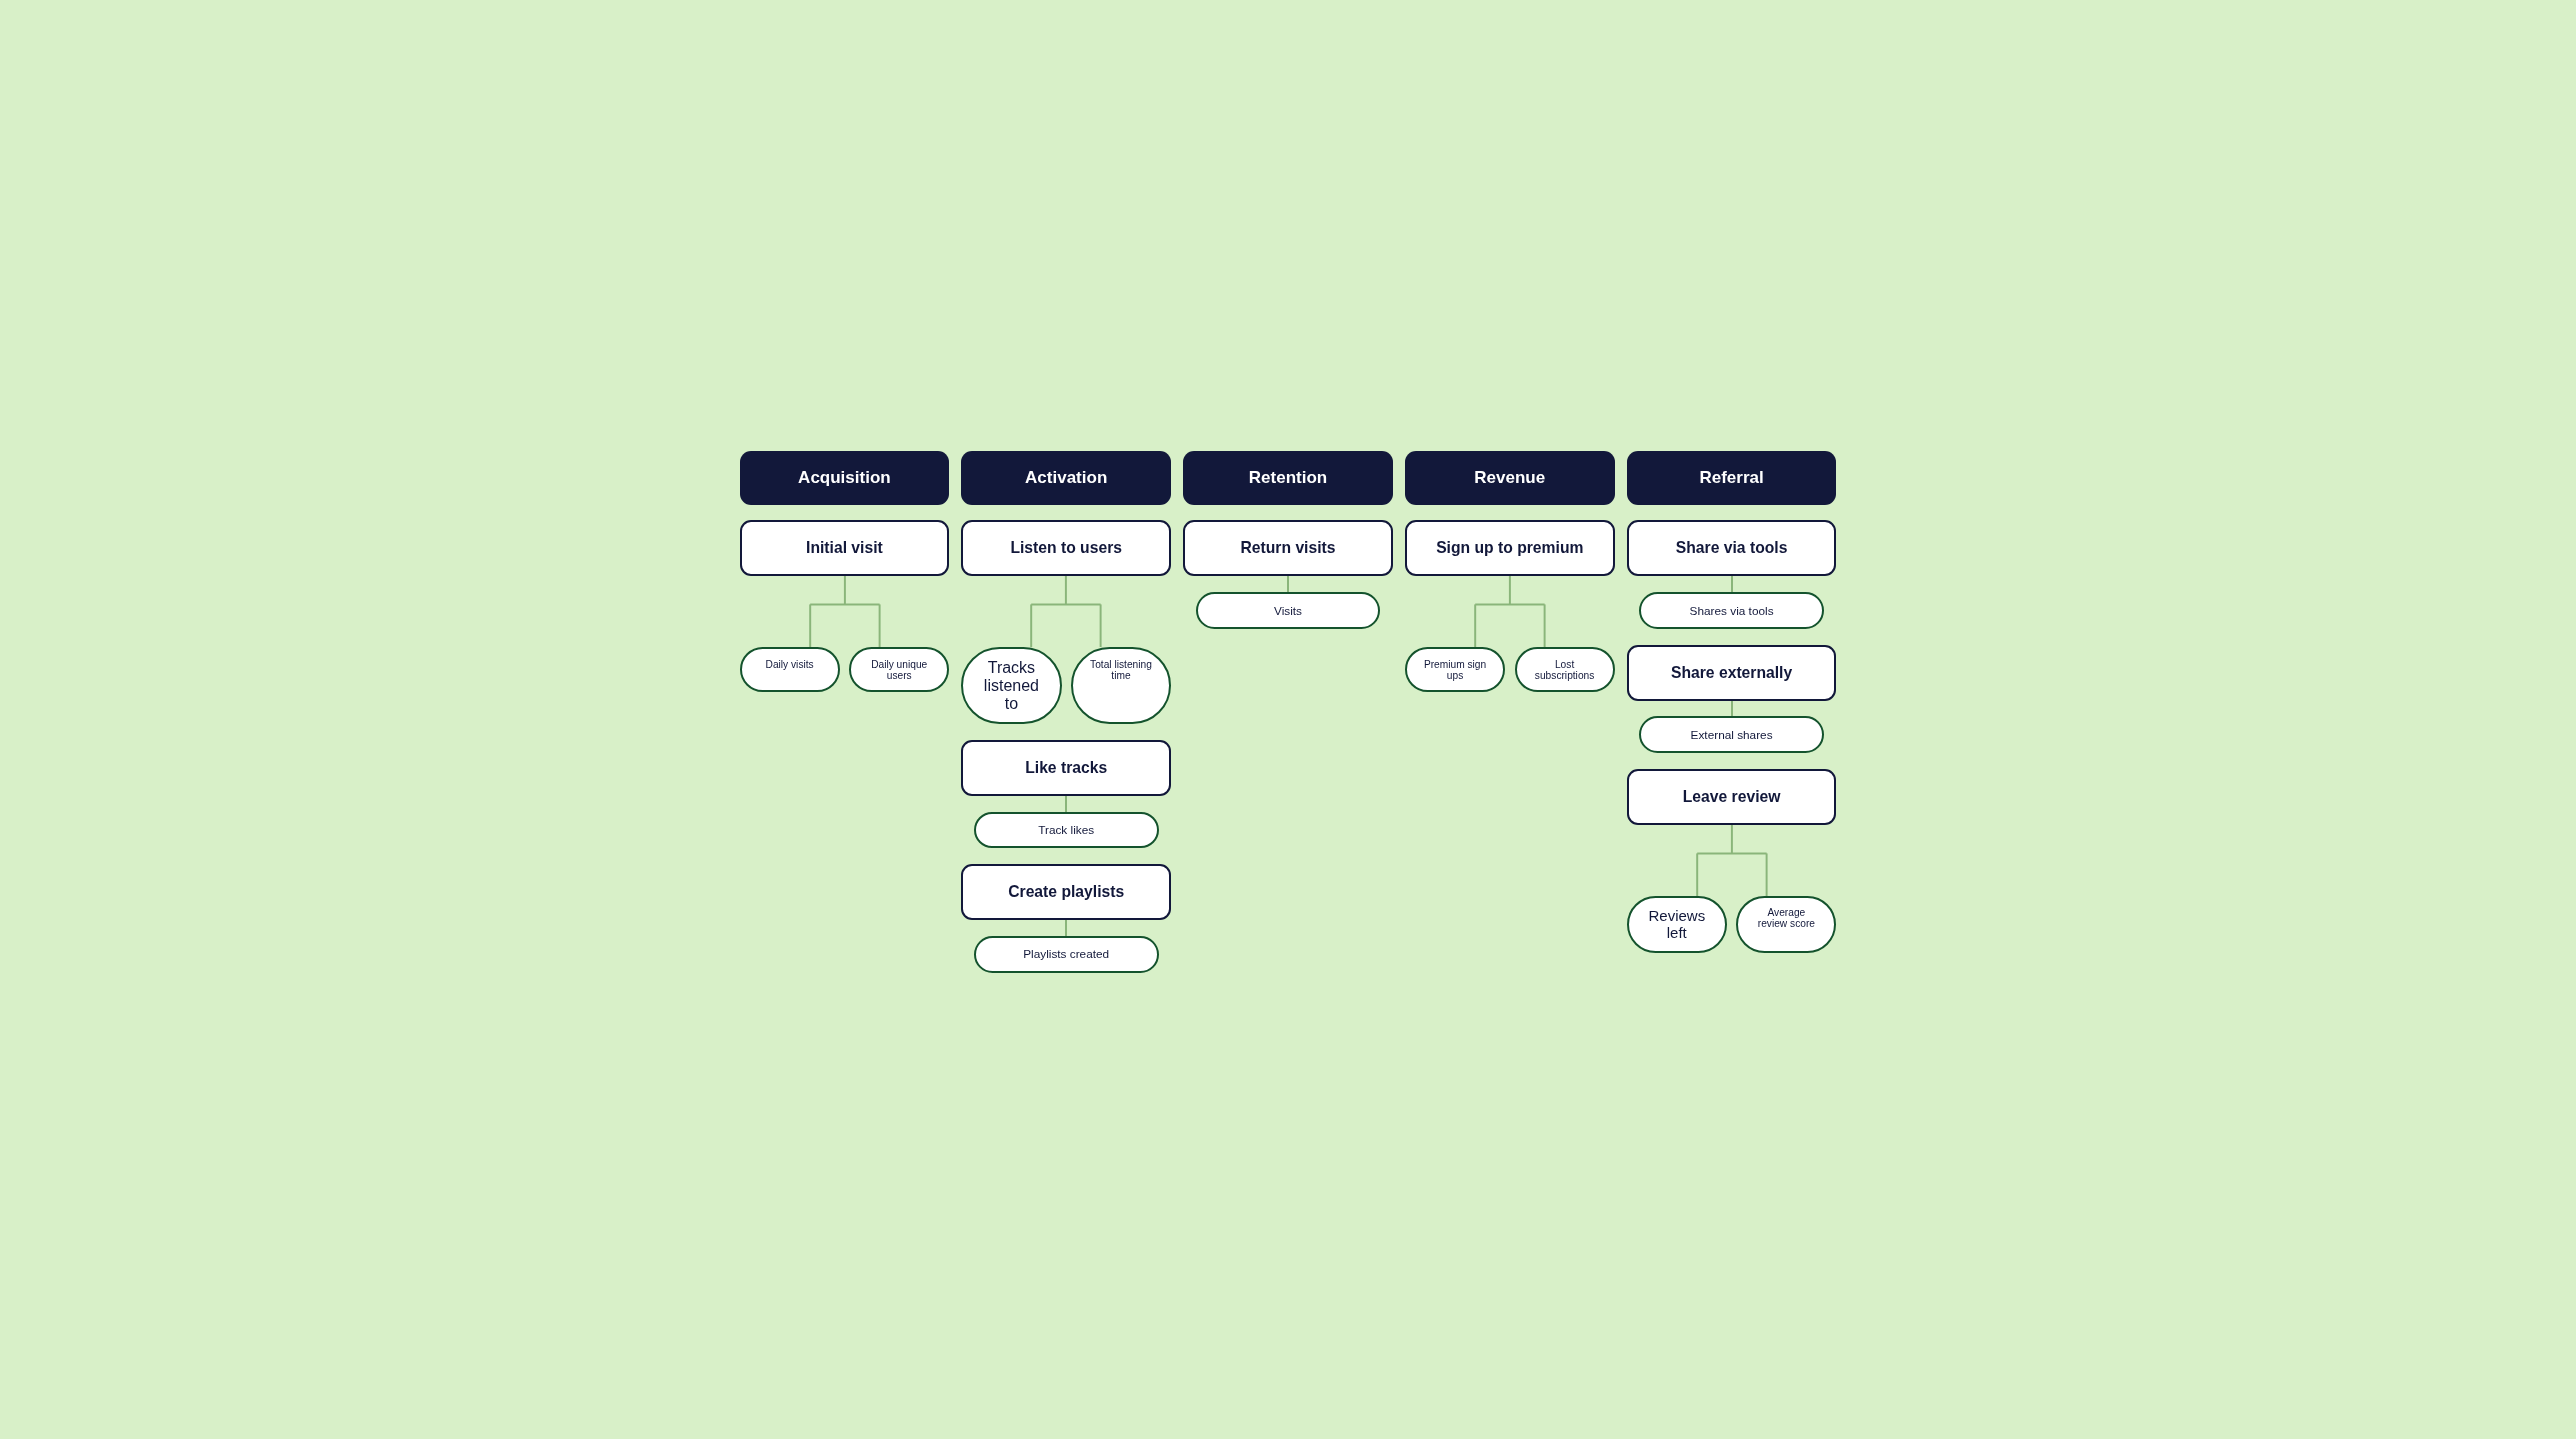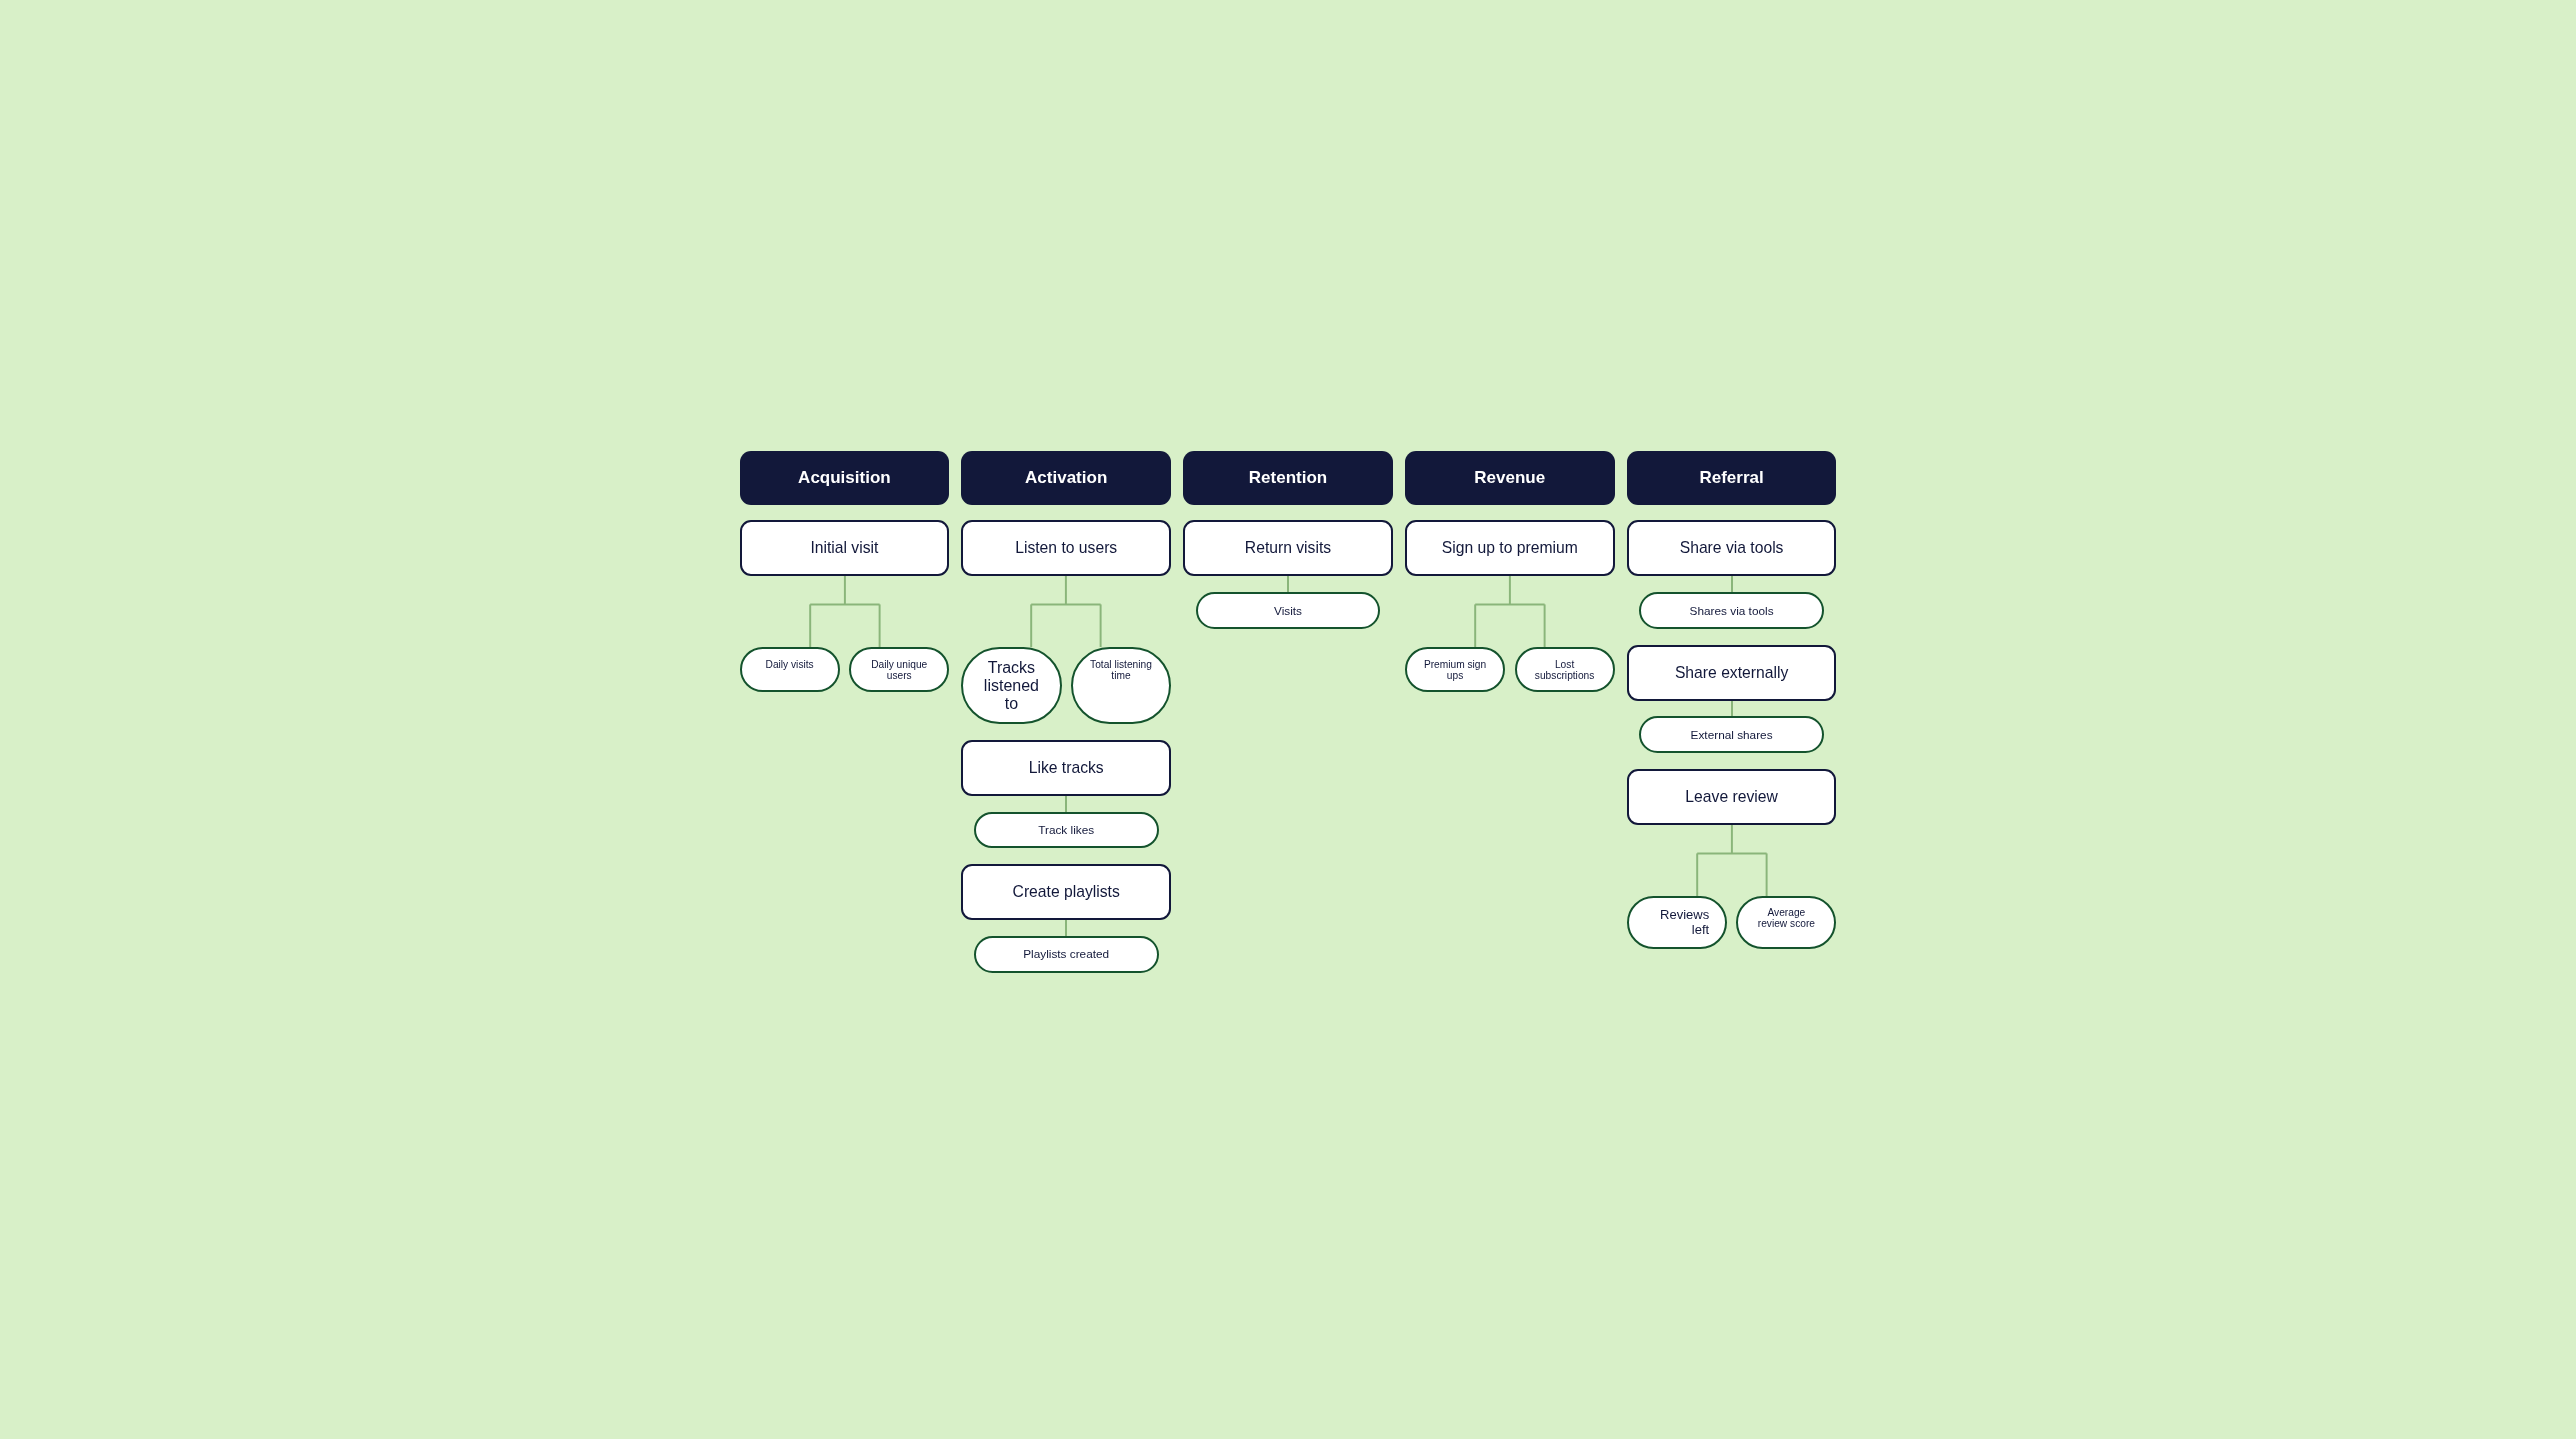--- a/index.html
+++ b/index.html
@@ -48,21 +48,21 @@
 
     
     .action-box {
       background-color: #ffffff;
       color: #12183a;
       border: 2px solid #12183a;
       border-radius: 11px;
       padding: 17px 27px;
       text-align: center;
       font-size: 15.7px;
-      font-weight: 400;
+      font-weight: 700;
       width: 100%;
       position: relative;
     }
 
     .action-box.dark {
       background-color: #12183a;
       color: #ffffff;
     }
 
     
@@ -179,19 +179,19 @@
       </div>
       <div class="action-group">
         <div class="action-box">Leave review</div>
         <svg width="100%" height="71" viewBox="0 0 220 90" style="overflow: visible;">
           <line x1="110" y1="0" x2="110" y2="36" stroke="#8ab57a" stroke-width="2.5"></line>
           <line x1="66" y1="36" x2="154" y2="36" stroke="#8ab57a" stroke-width="2.5"></line>
           <line x1="66" y1="36" x2="66" y2="90" stroke="#8ab57a" stroke-width="2.5"></line>
           <line x1="154" y1="36" x2="154" y2="90" stroke="#8ab57a" stroke-width="2.5"></line>
         </svg>
         <div style="display: flex; gap: 9.4px; width: 100%; justify-content: center;">
-          <div class="metric-box" style="width: calc(50% - 4.7px); font-size: 13px; text-align: right;">Reviews left</div>
+          <div class="metric-box" style="width: calc(50% - 4.7px); font-size: 15px;">Reviews left</div>
           <div class="metric-box" style="width: calc(50% - 4.7px); font-size: 10.2px;">Average review score</div>
         </div>
       </div>
     </div>
   </div>
 
 
 </body></html>

